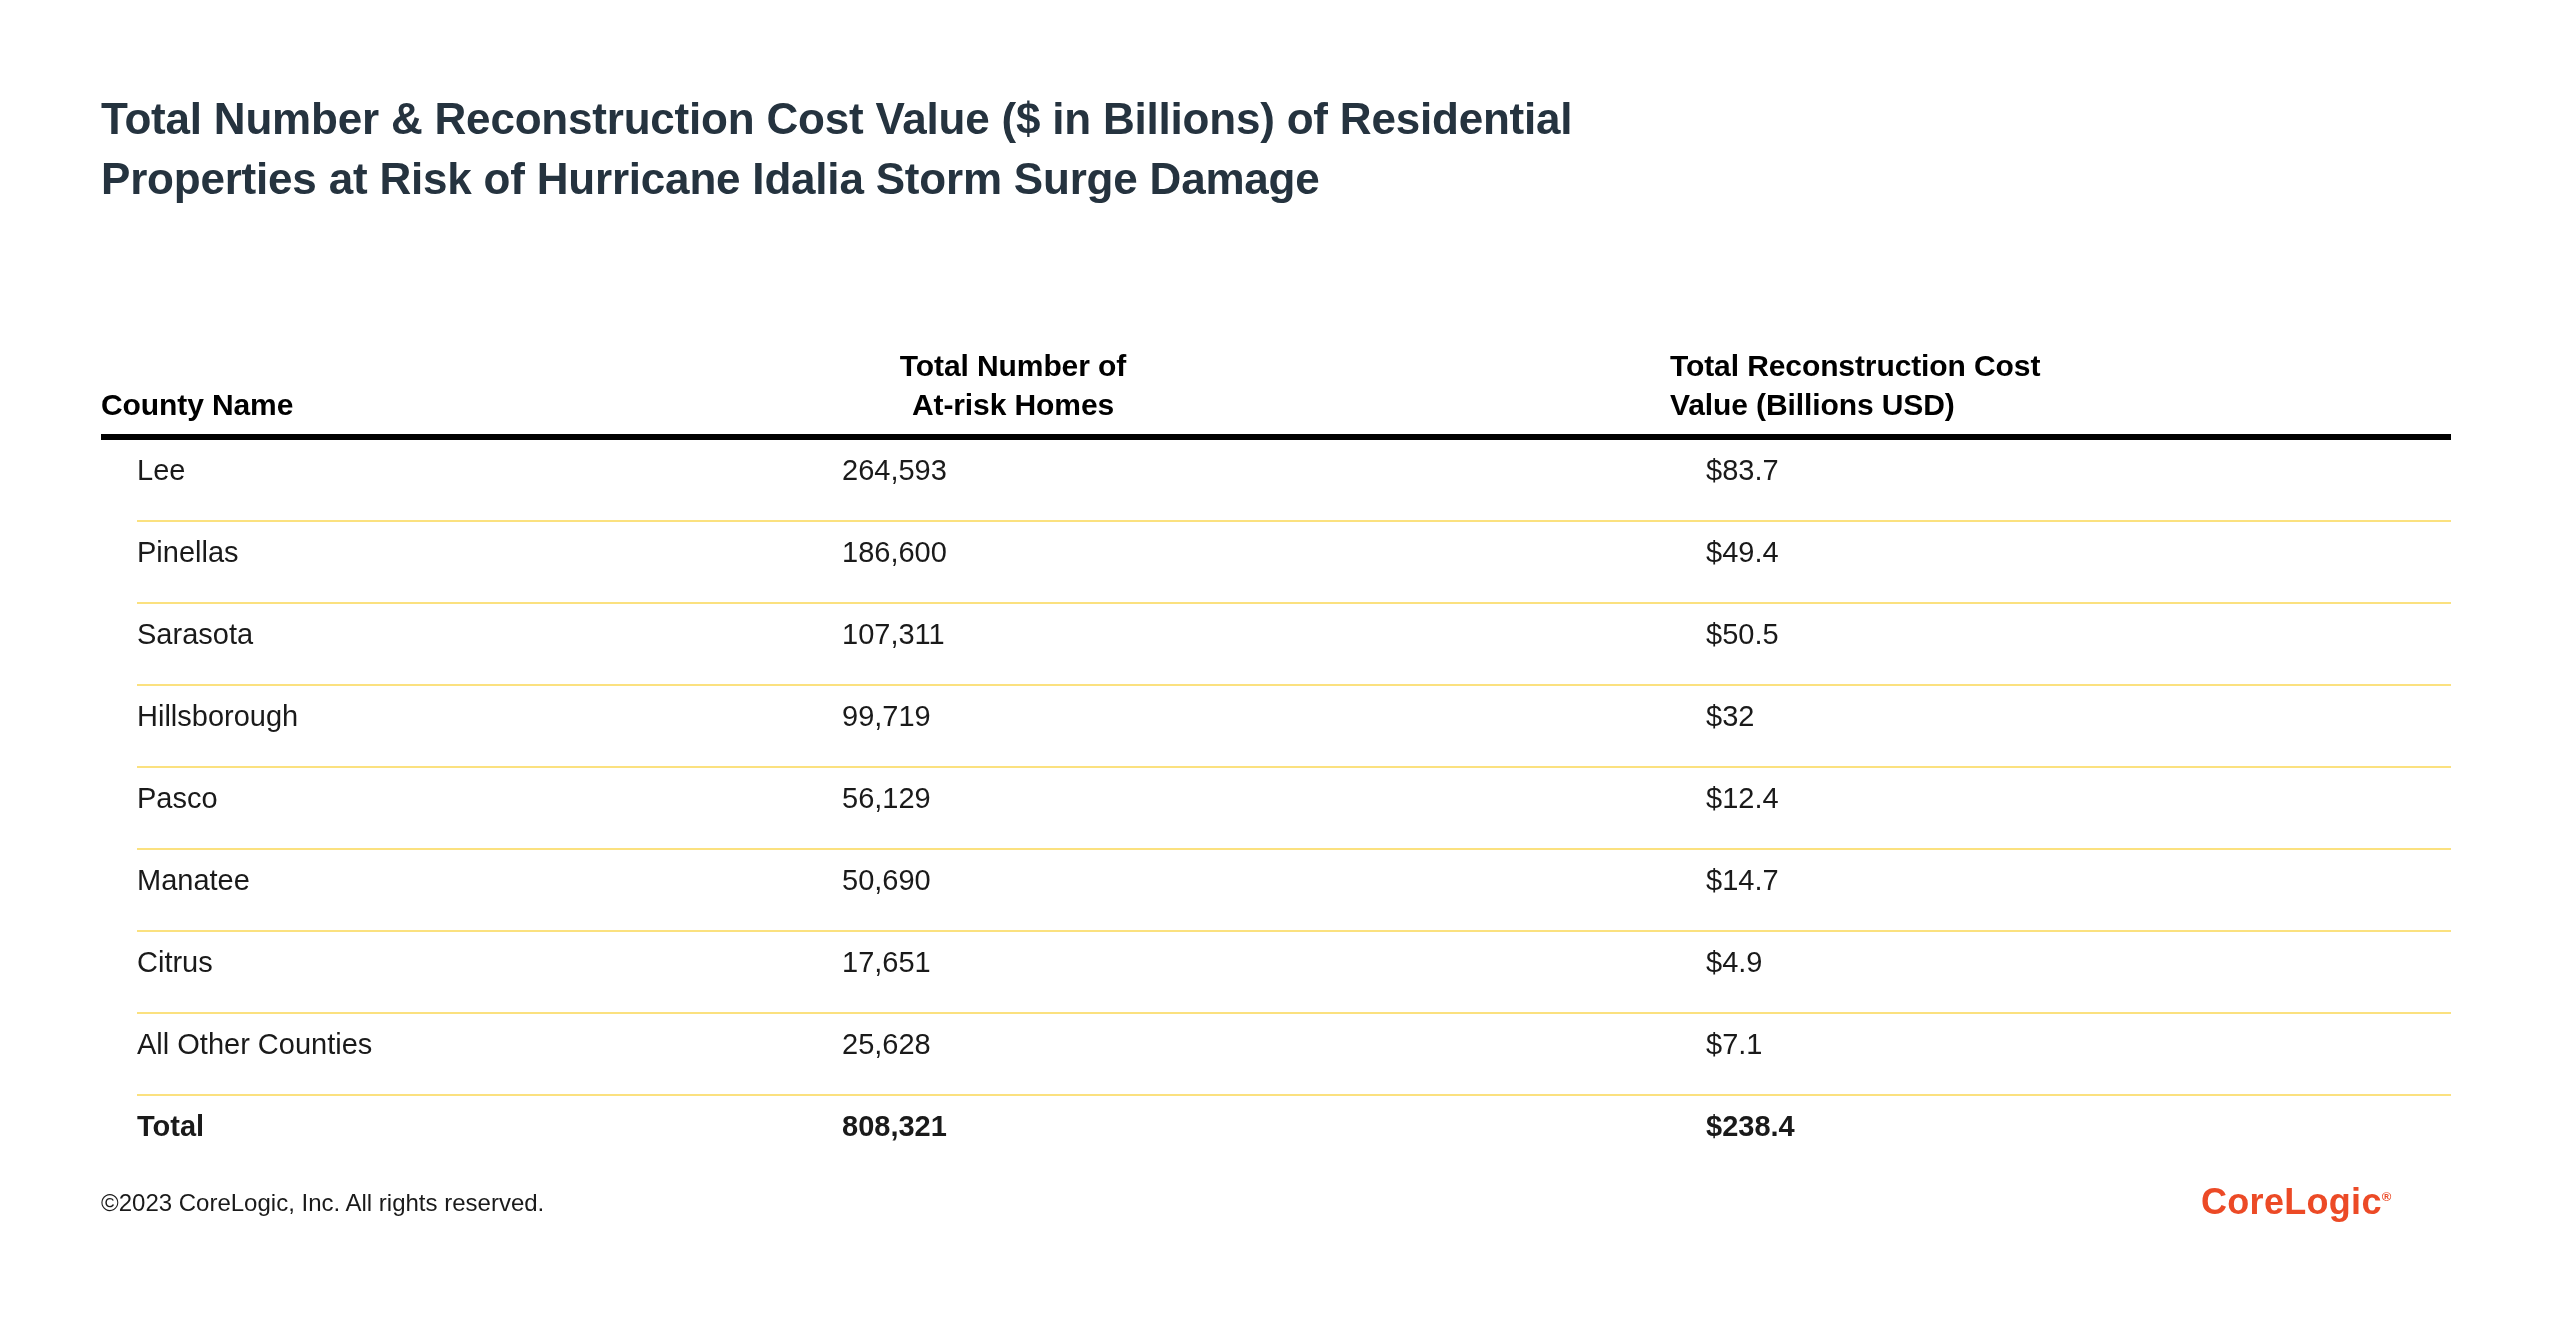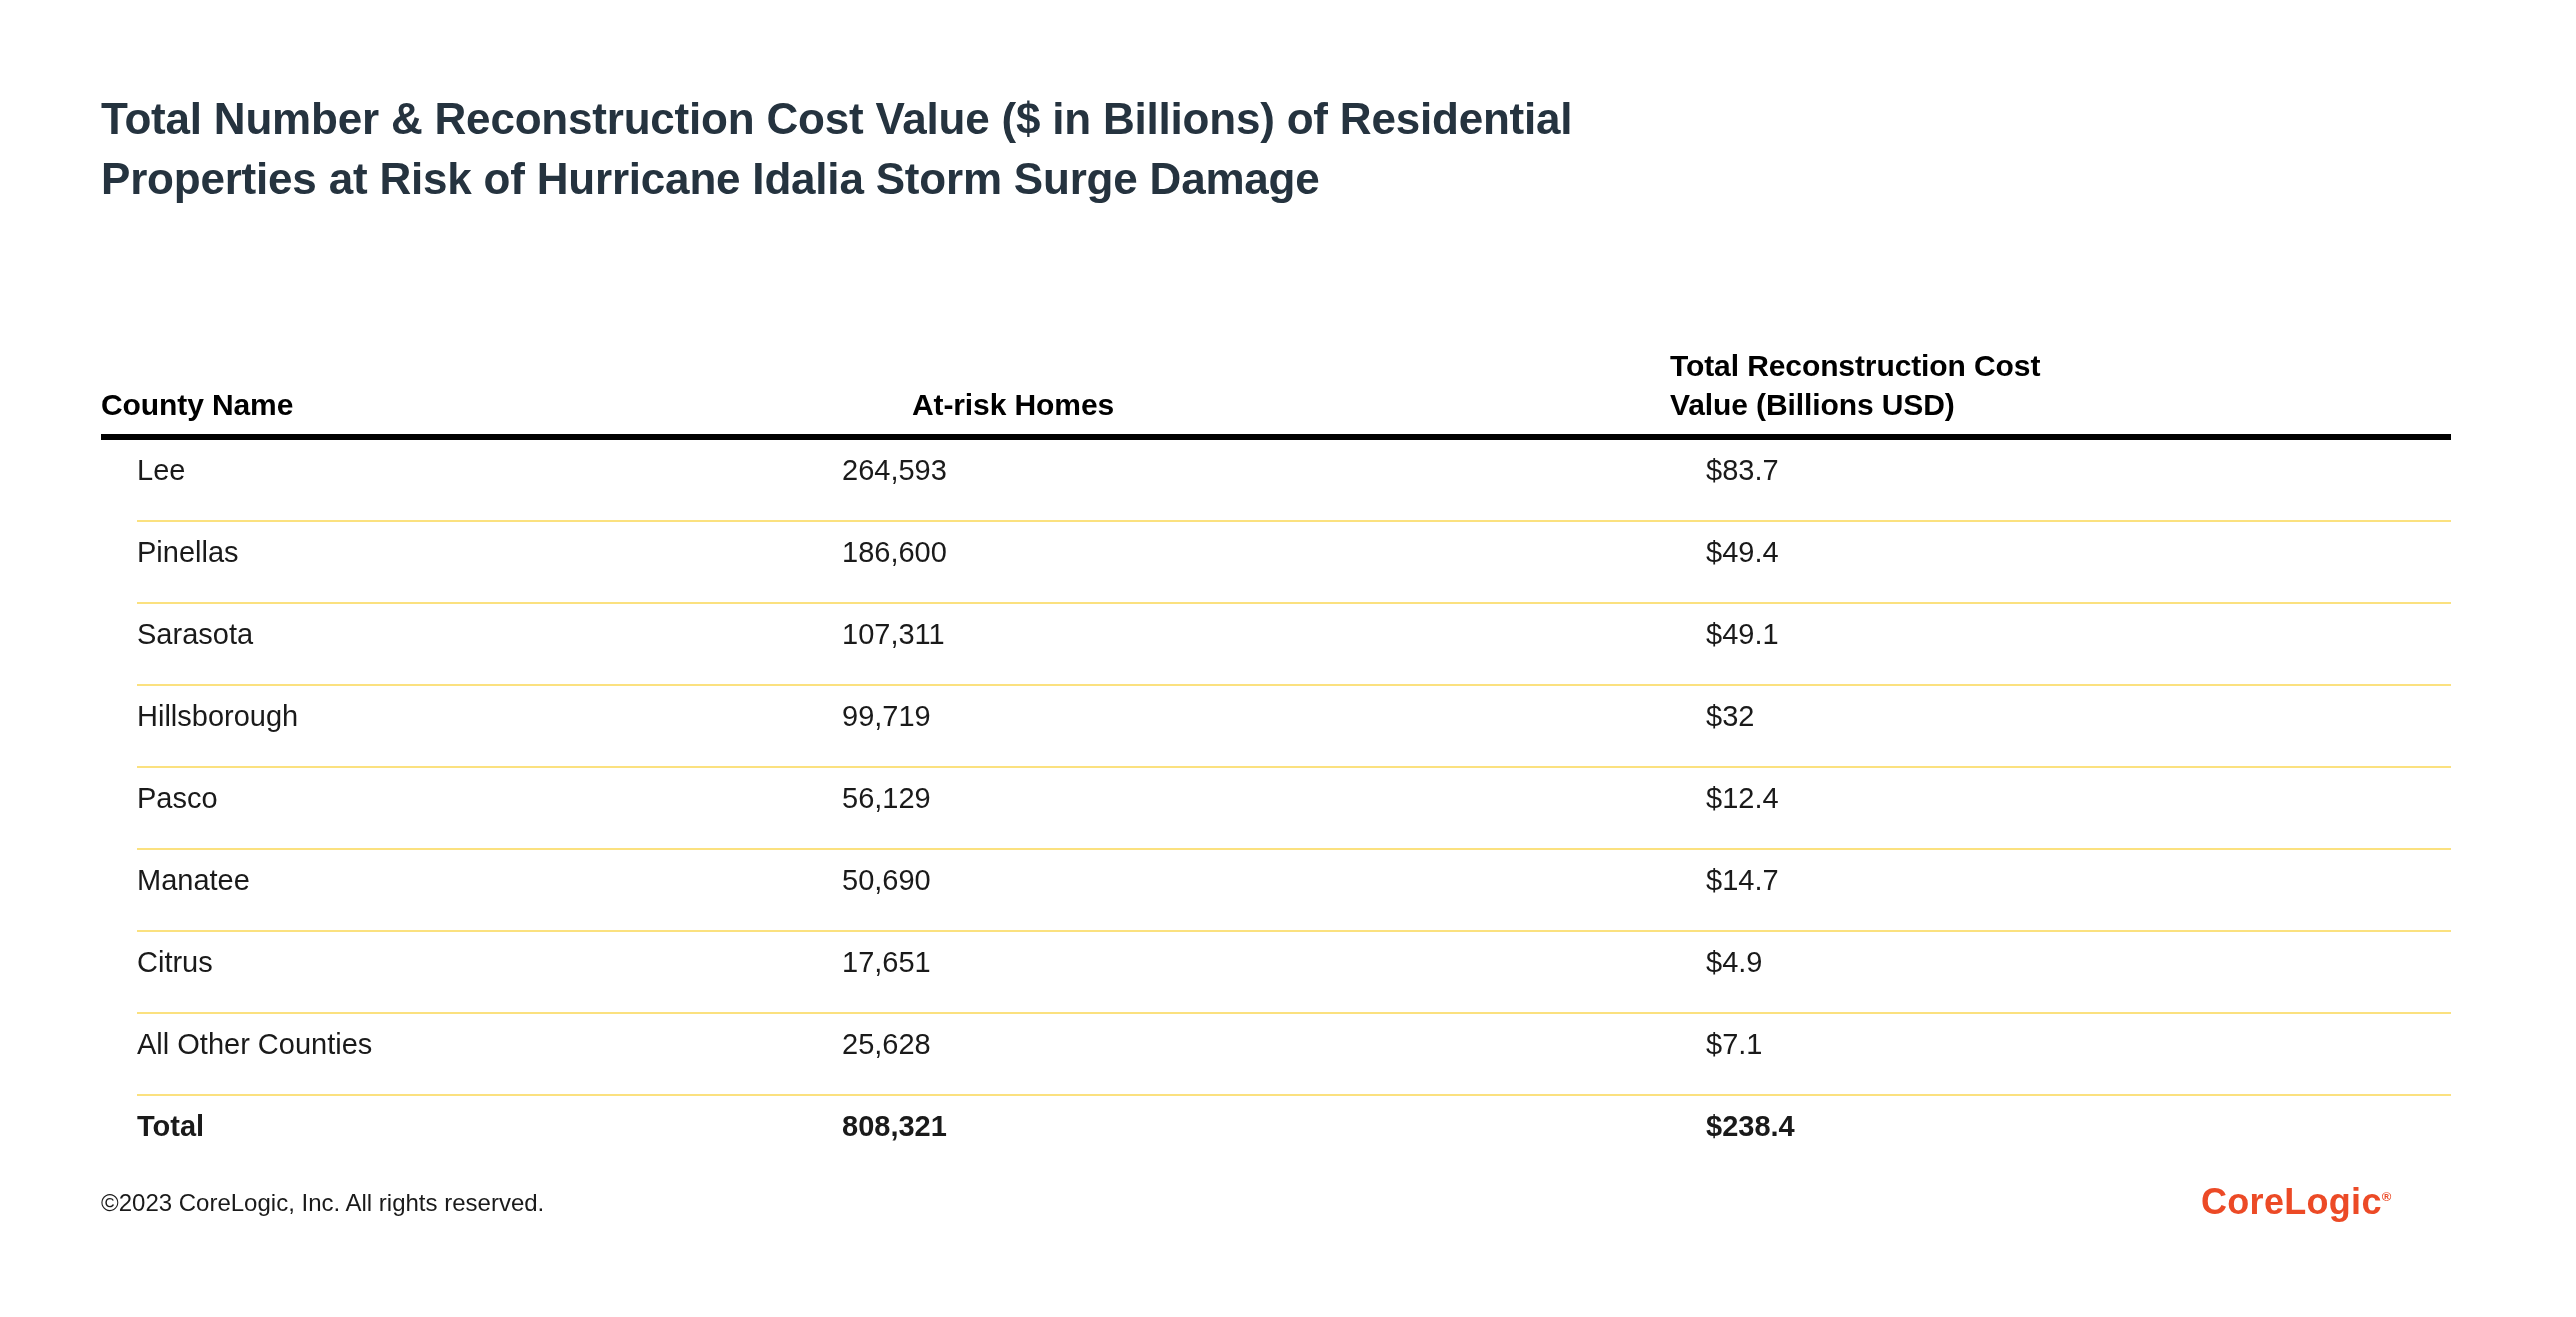--- a/index.html
+++ b/index.html
@@ -128,20 +128,21 @@
     <span class="title-line">Properties at Risk of Hurricane Idalia Storm Surge Damage</span>
   </div>
 
   <div class="table">
 
     <div class="thead">
       <div class="th th-county">
         <span class="th-line">County Name</span>
       </div>
       <div class="th th-number">
+        <span class="th-line">Total Number of</span>
         <span class="th-line">At-risk Homes</span>
       </div>
       <div class="th th-cost">
         <span class="th-line">Total Reconstruction Cost</span>
         <span class="th-line">Value (Billions USD)</span>
       </div>
     </div>
 
     <div class="rule-thick"></div>
 
@@ -153,21 +154,21 @@
 
     <div class="row">
       <span class="cell c-name">Pinellas</span>
       <span class="cell c-homes">186,600</span>
       <span class="cell c-cost">$49.4</span>
     </div>
 
     <div class="row">
       <span class="cell c-name">Sarasota</span>
       <span class="cell c-homes">107,311</span>
-      <span class="cell c-cost">$49.1</span>
+      <span class="cell c-cost">$50.5</span>
     </div>
 
     <div class="row">
       <span class="cell c-name">Hillsborough</span>
       <span class="cell c-homes">99,719</span>
       <span class="cell c-cost">$32</span>
     </div>
 
     <div class="row">
       <span class="cell c-name">Pasco</span>

